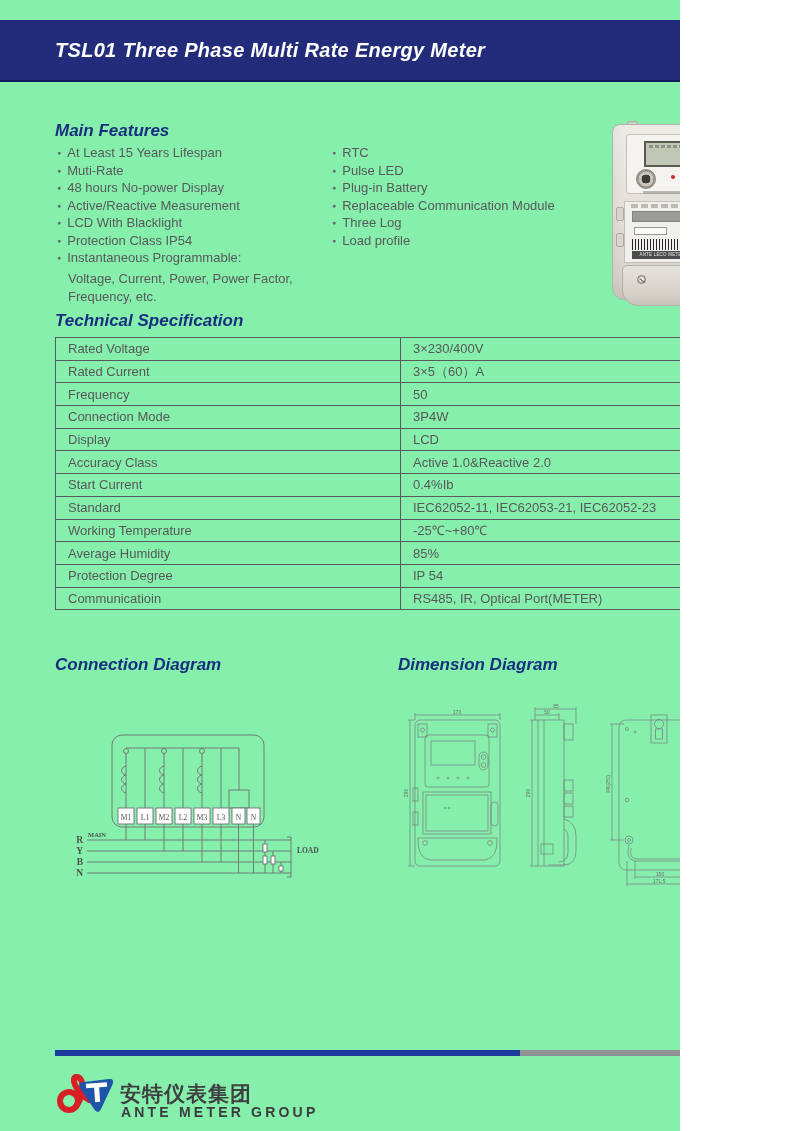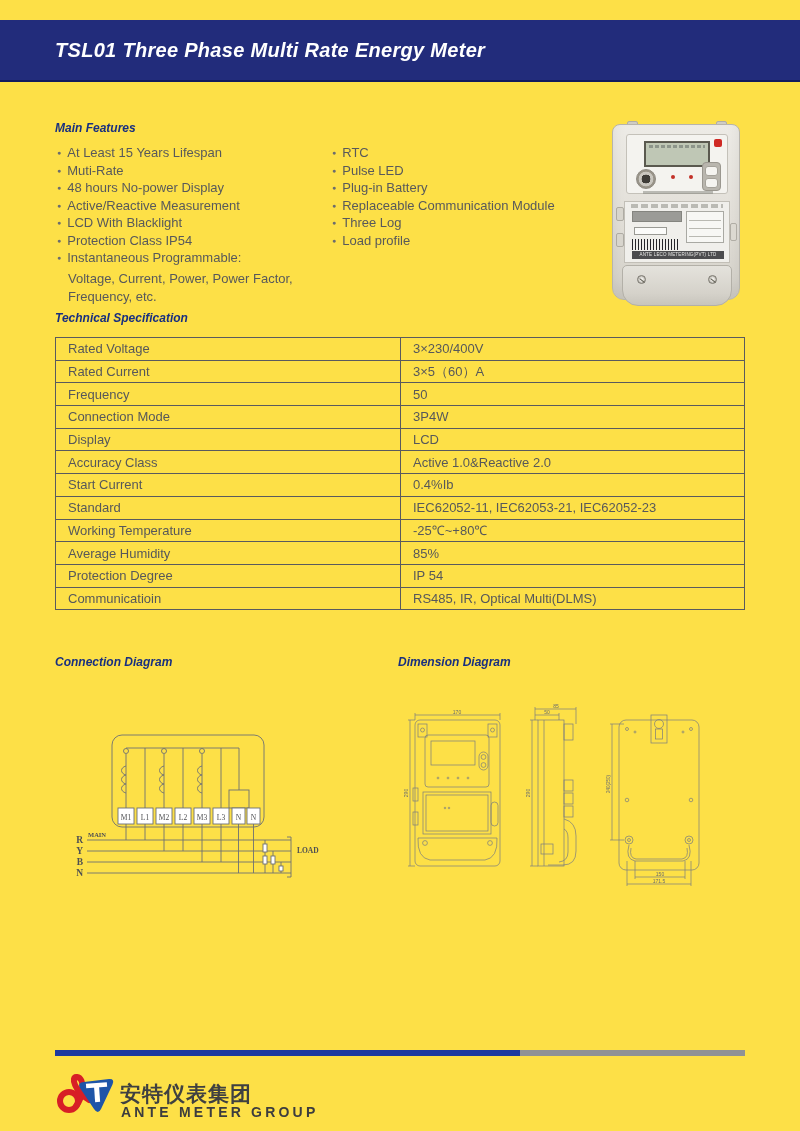--- a/index.html
+++ b/index.html
@@ -1,25 +1,25 @@
 <!DOCTYPE html>
 <html><head>
 <meta charset="utf-8">
 <style>
   * { margin:0; padding:0; box-sizing:border-box; }
   body { background:#ffffff; font-family:"Liberation Sans", sans-serif; }
-  .page { position:relative; width:800px; height:1131px; background:#fde047; overflow:hidden;padding-left:8px; }
+  .page { position:relative; width:680px; height:1131px; background:#86efac; overflow:hidden;padding-left:8px; }
 
   
   .banner { position:absolute; left:0; top:20px; width:800px; height:62px;
             background:#222c7b; border-bottom:2px solid #121b5e; display:flex; align-items:center; }
   .banner h1 { color:#ffffff; font-size:20px; font-style:italic; font-weight:bold; margin-left:55px; letter-spacing:.3px; }
 
   
-  .sec-head { position:absolute; color:#182f80; font-size:12px; font-weight:bold; font-style:italic;text-align:right; }
+  .sec-head { position:absolute; color:#182f80; font-size:17px; font-weight:bold; font-style:italic;text-align:right; }
 
   
   .feat-col { position:absolute; top:144px; list-style:none; }
   .feat-col li { font-size:13px; color:#58595b; line-height:17.5px; white-space:nowrap; }
   .feat-col li::before { content:"●"; font-size:7px; color:#6b6c6e; margin-right:6px; vertical-align:2px; }
   .feat-cont-wrap { position:absolute; left:68px; top:270px; }
   .feat-cont { font-size:13px; color:#58595b; line-height:17.5px; white-space:nowrap; }
 
   
   table.spec { position:absolute; left:55px; top:337px; width:690px; border-collapse:collapse; }
@@ -201,21 +201,21 @@
           <td class="spec-value">85%</td>
         </tr>
 
         <tr>
           <td class="spec-label">Protection Degree</td>
           <td class="spec-value">IP 54</td>
         </tr>
 
         <tr>
           <td class="spec-label">Communicatioin</td>
-          <td class="spec-value">RS485, IR, Optical Multi(DLMS)</td>
+          <td class="spec-value">RS485, IR, Optical Port(METER)</td>
         </tr>
       </tbody>
   </table>
 
   <div class="sec-head" style="left:55px; top:655px;">Connection Diagram</div>
   <svg class="diag-svg" style="left:55px; top:690px;" width="330" height="200" viewBox="0 0 330 200">
     <g stroke="#6e7073" stroke-width="0.9" fill="none">
 
       <rect x="57" y="45" width="152" height="92" rx="10"></rect>
 

